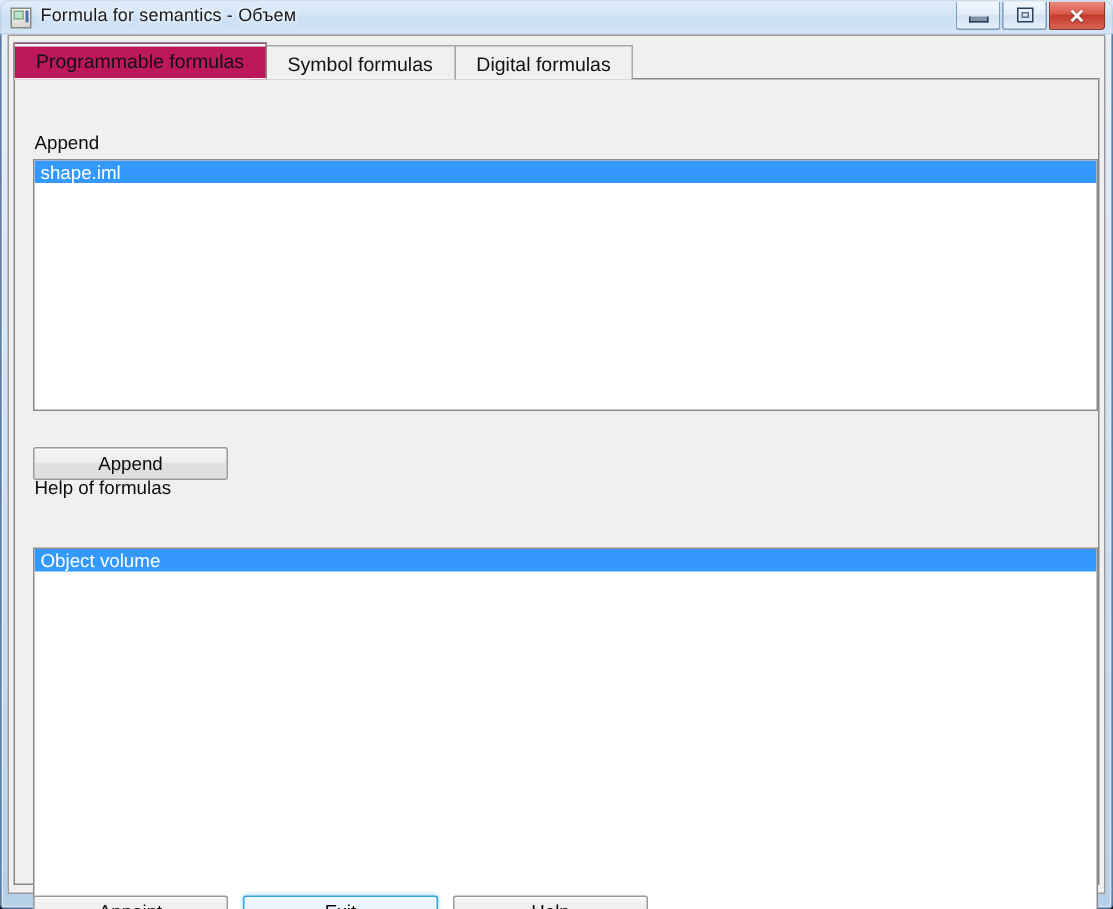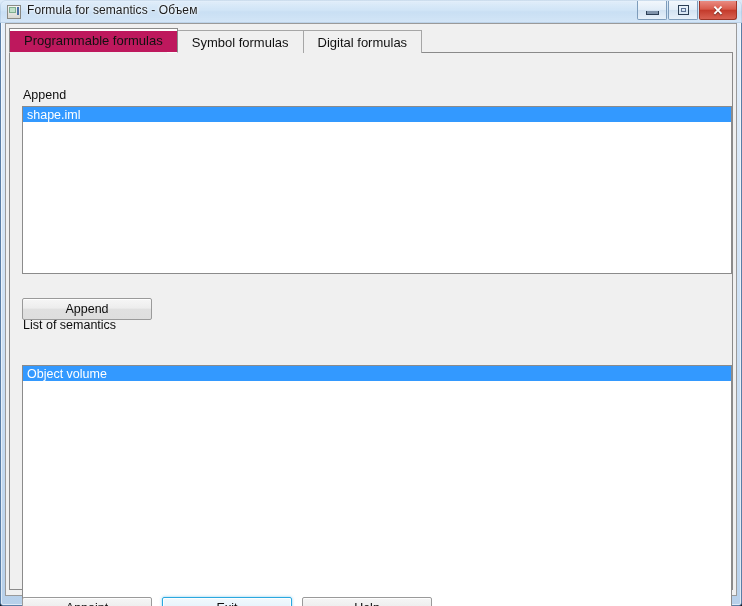--- a/index.html
+++ b/index.html
@@ -343,21 +343,21 @@
     <div class="field-label" id="lbl-library">Append</div>
 
     <div class="listbox" id="listbox-library">
       <div class="list-item selected">shape.iml</div>
     </div>
 
     <div class="btn" id="btn-append">
       <span>Append</span>
     </div>
 
-    <div class="field-label" id="lbl-formulas">List of semantics</div>
+    <div class="field-label" id="lbl-formulas">Help of formulas</div>
 
     <div class="listbox" id="listbox-formulas">
       <div class="list-item selected">Object volume</div>
     </div>
 
     <div class="btn" id="btn-appoint">
       <span>Appoint</span>
     </div>
     <div class="btn" id="btn-exit">
       <span>Exit</span>

